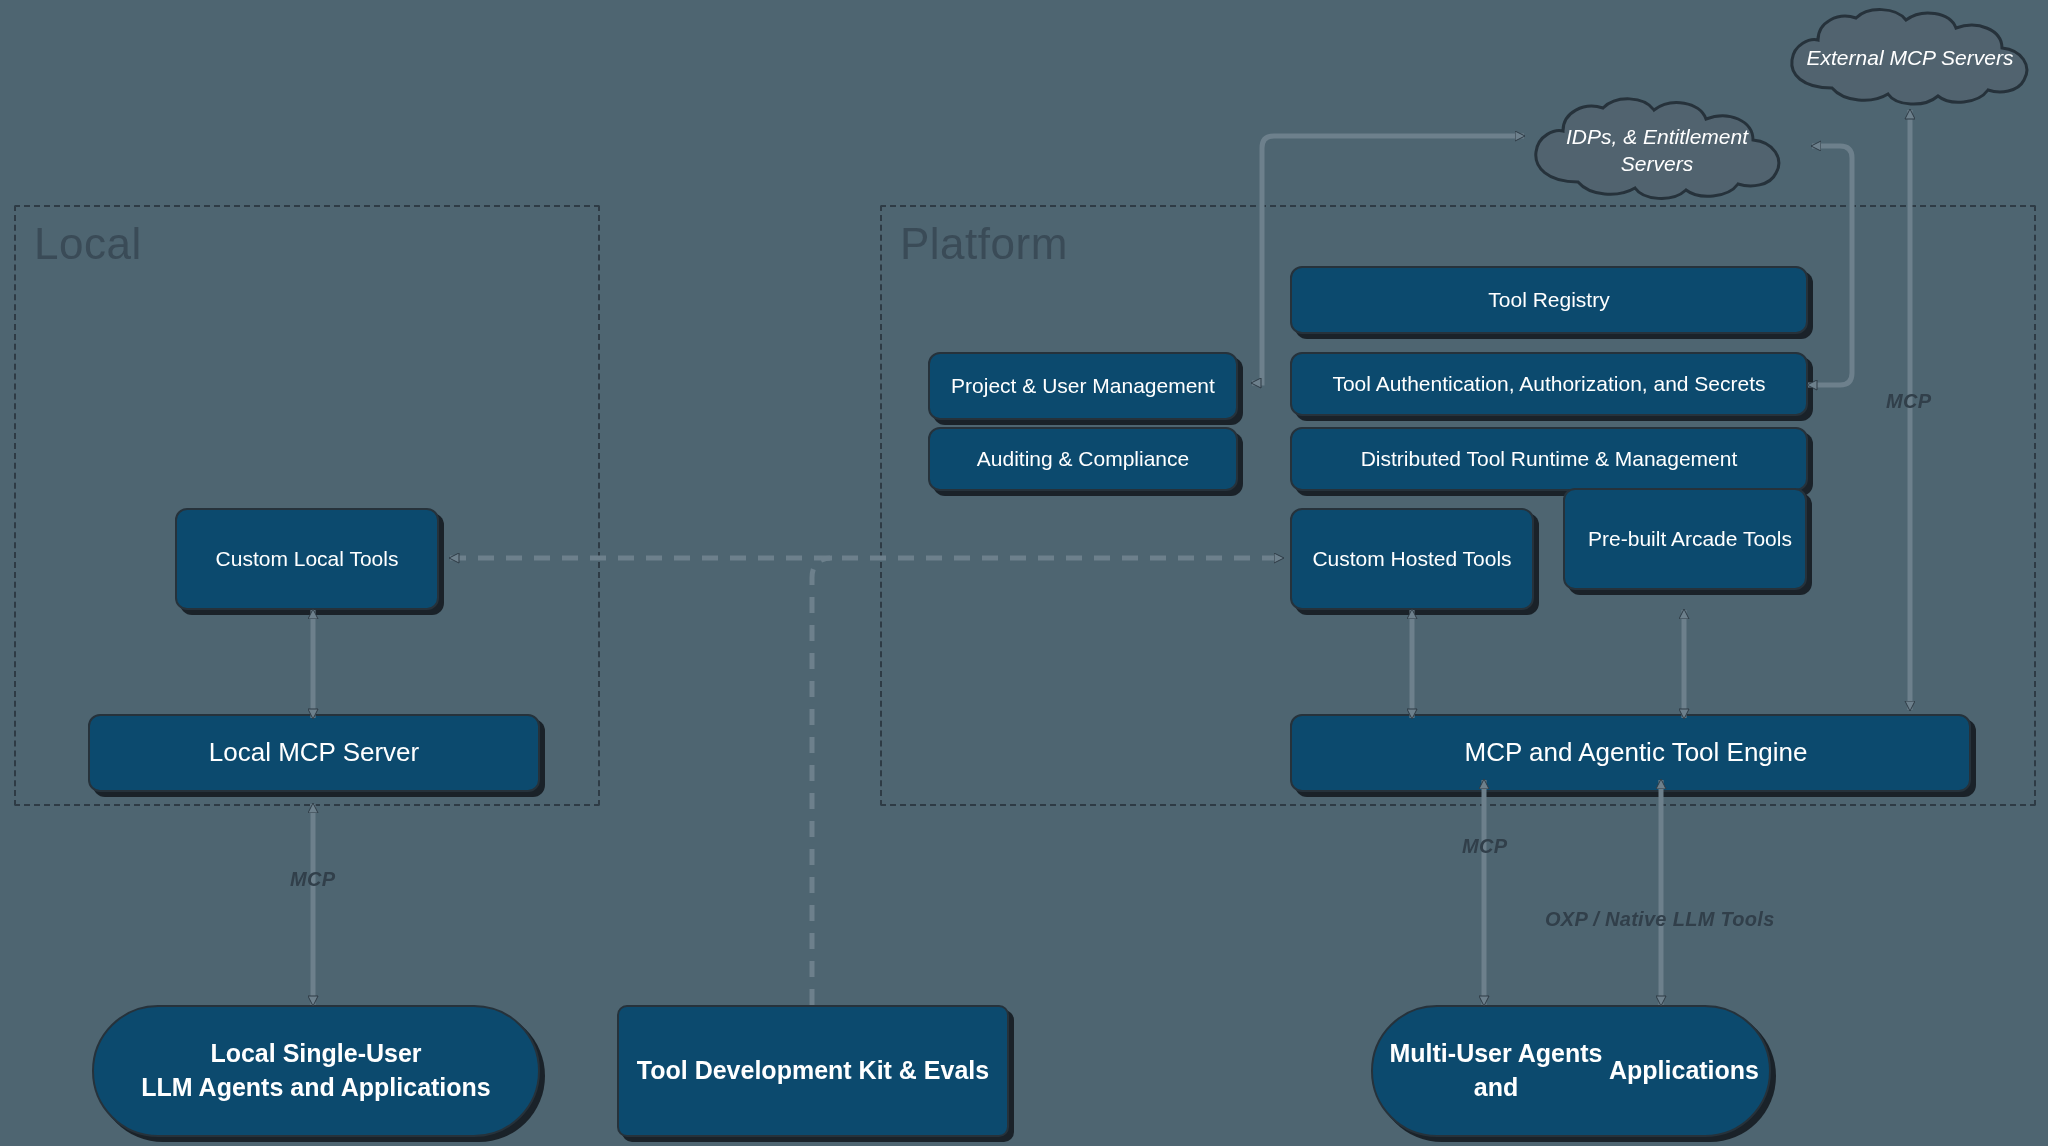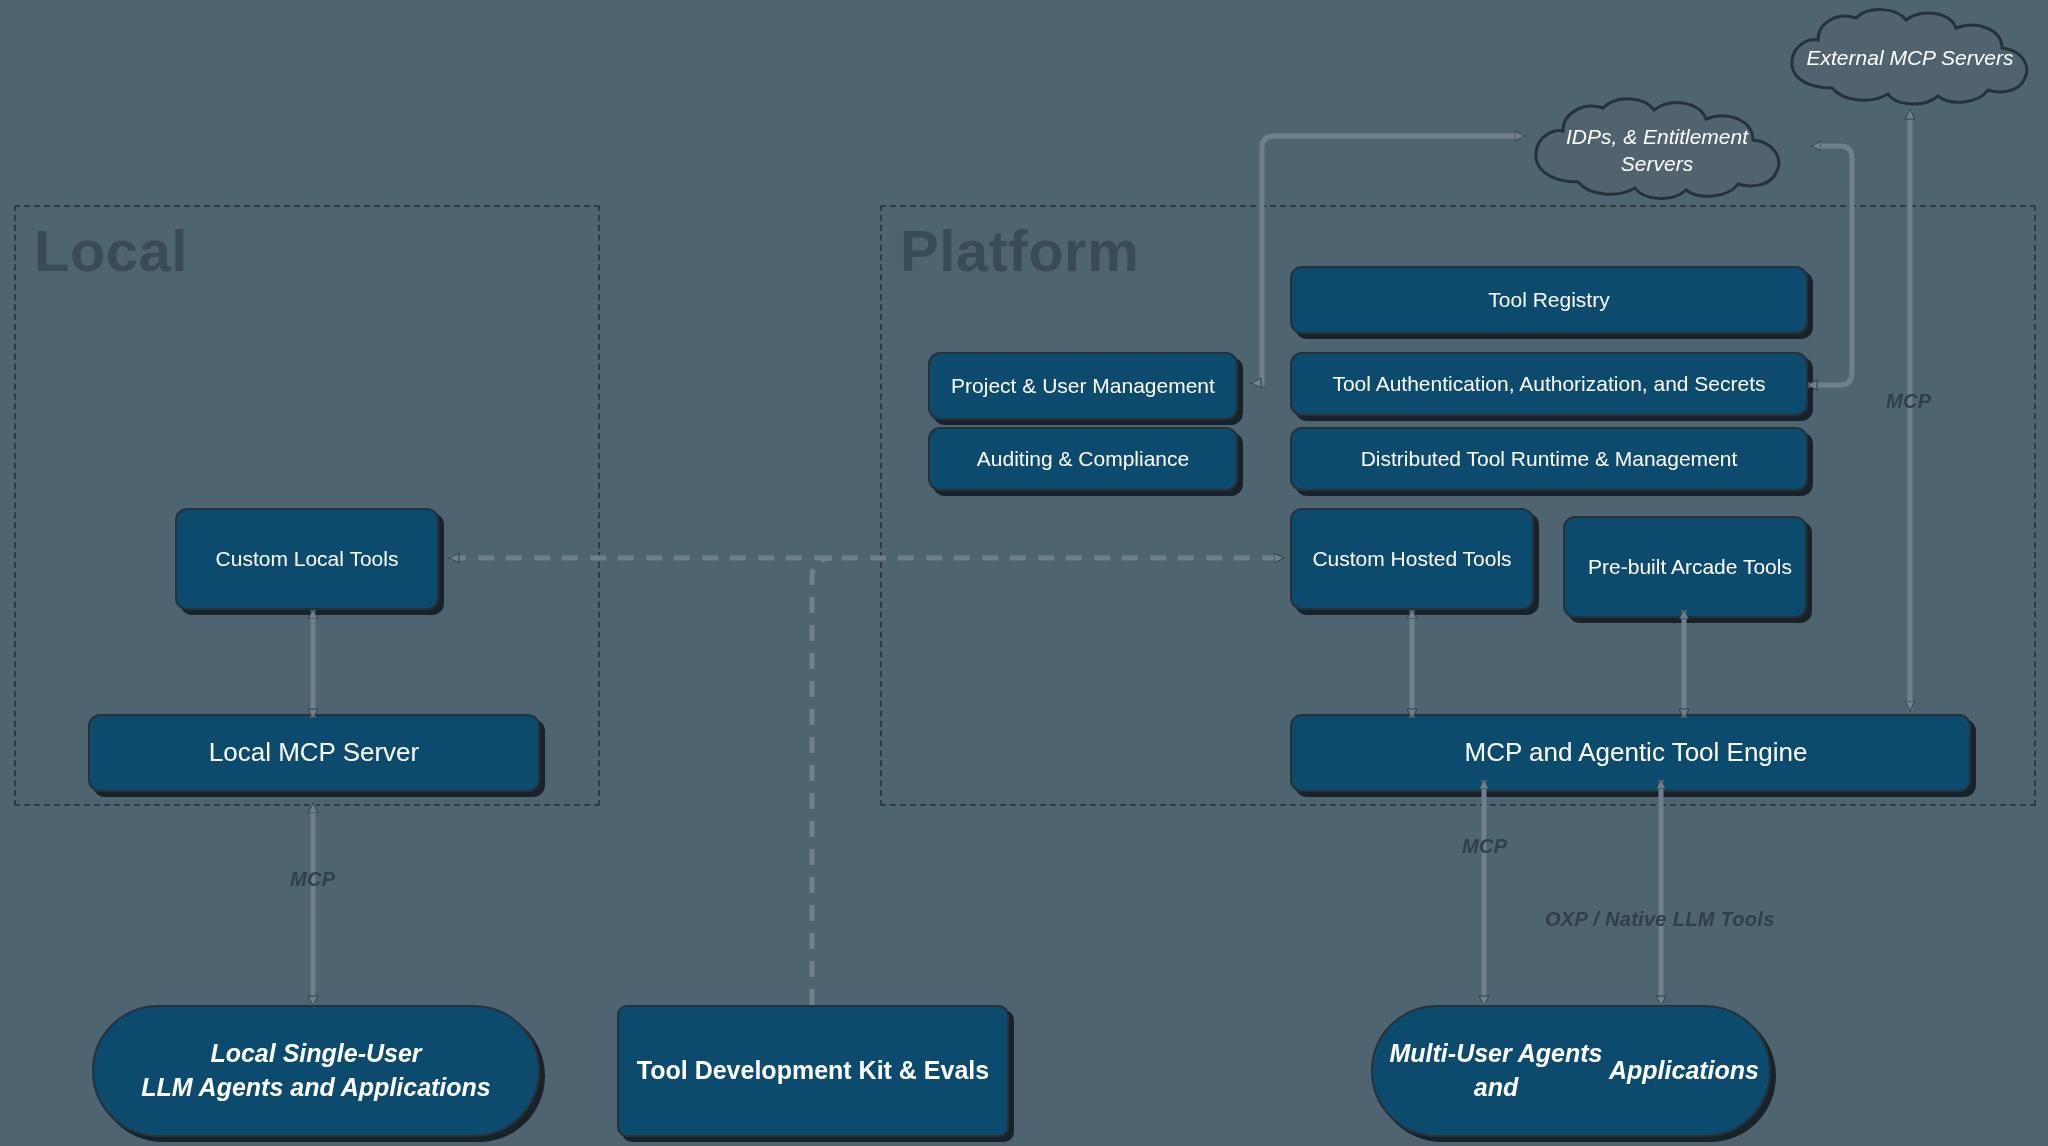--- a/index.html
+++ b/index.html
@@ -14,22 +14,22 @@
 
   
   .group{
     position:absolute;
     border:2px dashed #2e3b45;
     border-radius:2px;
     box-sizing:border-box;
   }
   .group-title{
     position:absolute;
-    font-size:58px;
-    font-weight:700;
+    font-size:44px;
+    font-weight:400;
     color:#3a4b57;
     letter-spacing:.5px;
     white-space:nowrap;
     line-height:1;
   }
 
   
   .node{
     position:absolute;
     box-sizing:border-box;
@@ -42,21 +42,20 @@
     color:#ffffff;
     font-size:21px;
     font-weight:500;
     line-height:1.35;
     padding:4px 10px;
   }
   .node.pill{
     border-radius:999px;
     font-weight:bold;
     font-size:25px;
-    font-style:italic;
   }
   .node.sq{
     border-radius:10px;
     font-weight:bold;
     font-size:25px;
   }
 
   
   .cloud{
     position:absolute;
@@ -199,21 +198,21 @@
   </div>
 
   <div class="node" style="left:1290px;top:427px;width:518px;height:64px;">
     <span>Distributed Tool Runtime &amp; Management</span>
   </div>
 
   <div class="node" style="left:1290px;top:508px;width:244px;height:102px;">
     <span>Custom Hosted Tools</span>
   </div>
 
-  <div class="node" style="left:1563px;top:516px;width:244px;height:102px;padding-left:20px;">
+  <div class="node" style="left:1563px;top:488px;width:244px;height:102px;padding-left:20px;">
     <span>Pre-built Arcade Tools</span>
   </div>
 
   <div class="node" style="left:1290px;top:714px;width:681px;height:78px;padding-left:21px;">
     <span style="font-size:26px;">MCP and Agentic Tool Engine</span>
   </div>
 
   <div class="node pill" style="left:1371px;top:1005px;width:400px;height:132px;flex-direction:row;">
     <span>Multi-User Agents and</span>
     <span>Applications</span>

